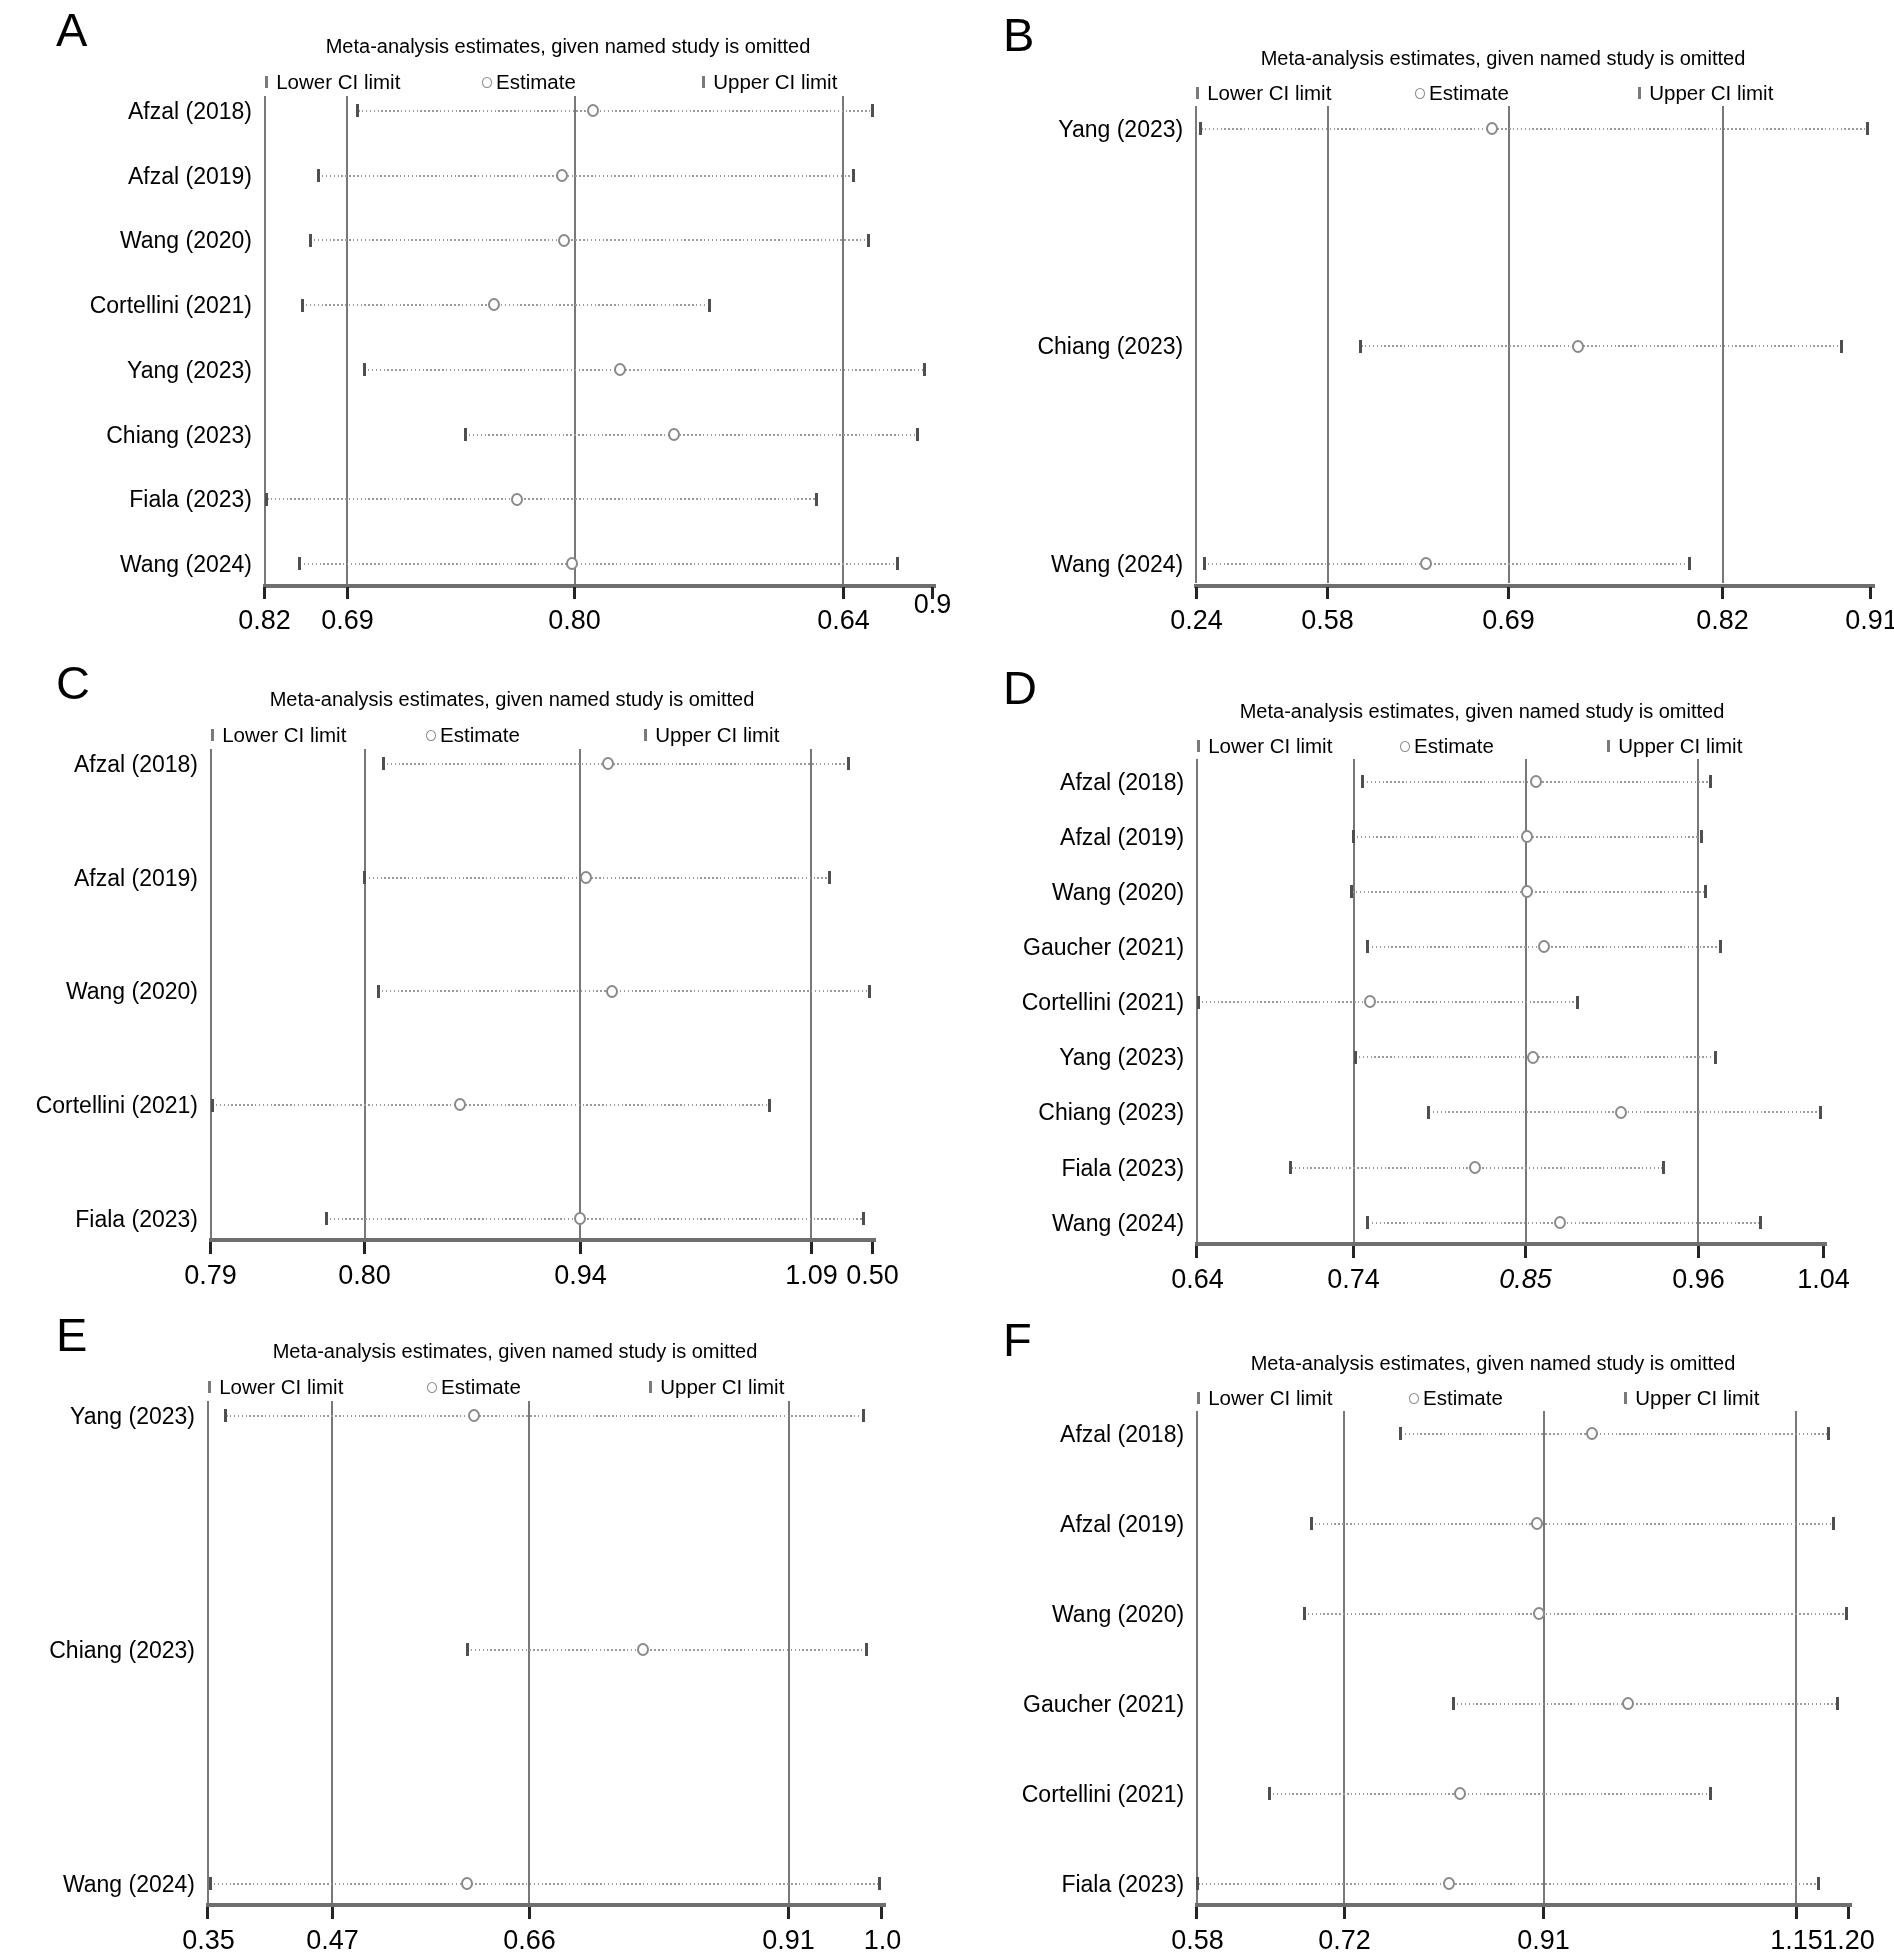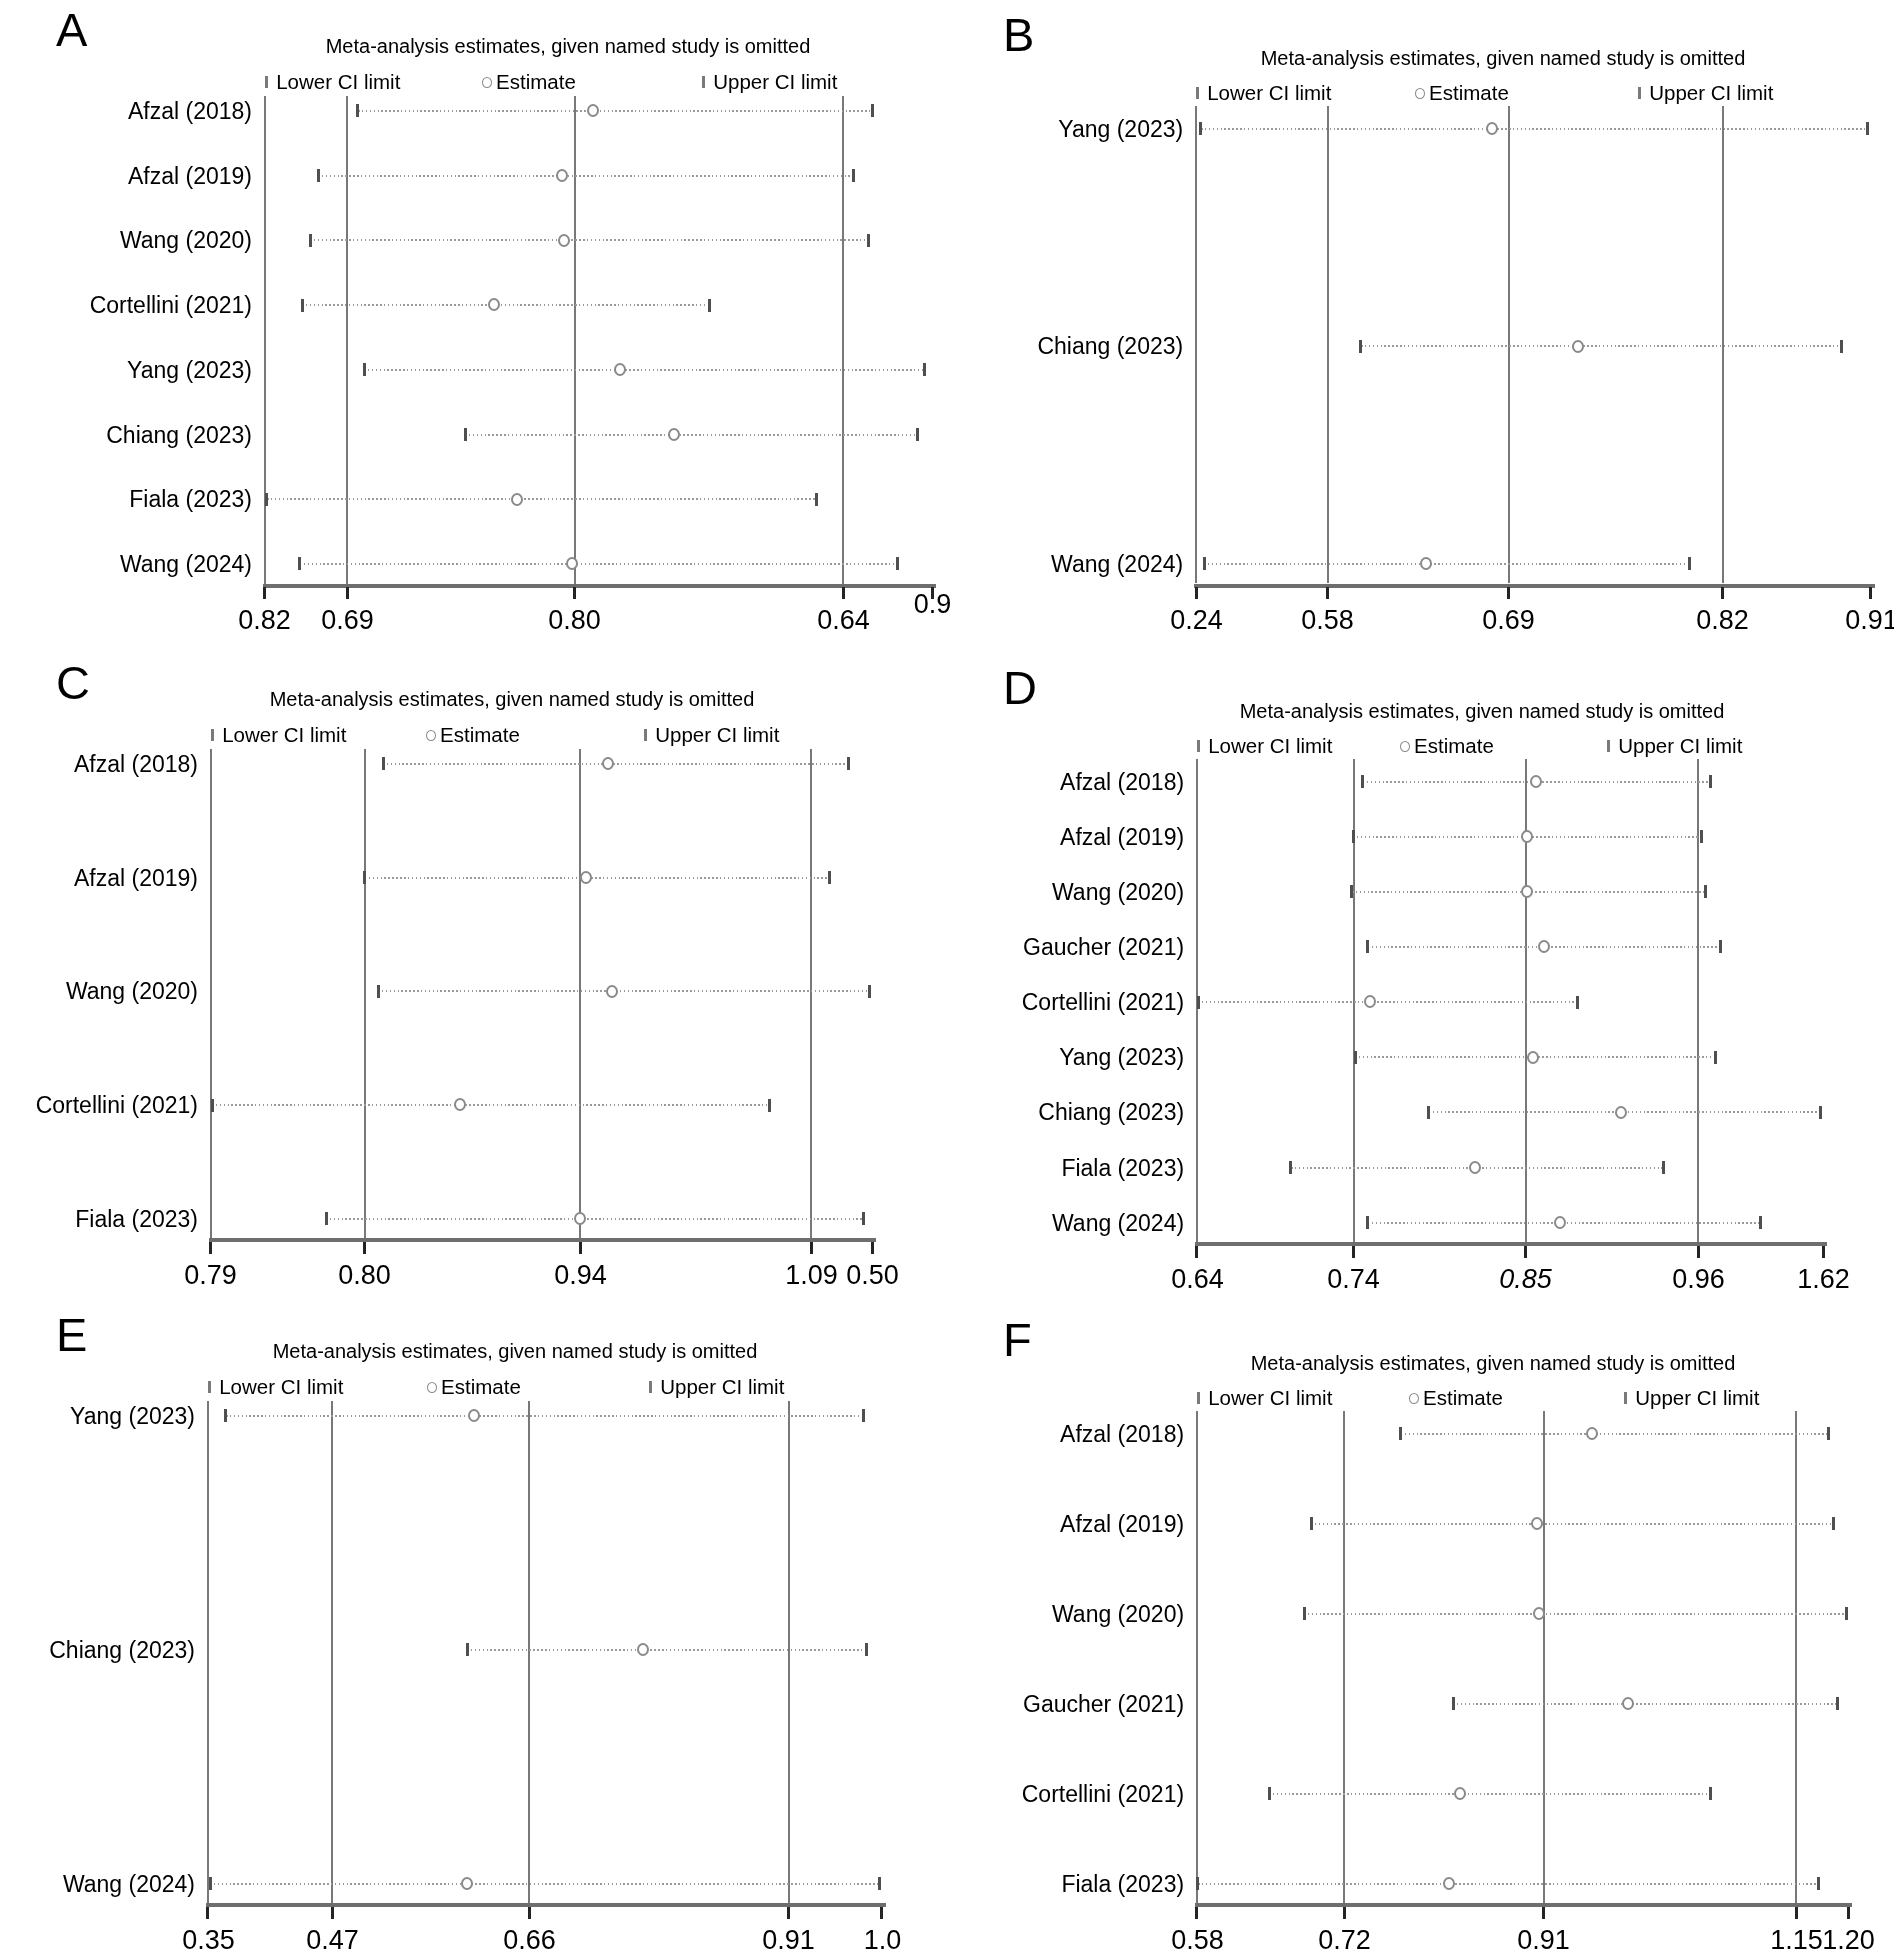--- a/index.html
+++ b/index.html
@@ -414,21 +414,21 @@
       <div class="x-axis" style="left: 248px; width: 632px; top: 589px;"></div>
       <div class="axis-tick" style="left: 248px; top: 593px;"></div>
       <div class="axis-tick-label" style="left: 185px; top: 610px;">0.64</div>
       <div class="axis-tick" style="left: 405px; top: 593px;"></div>
       <div class="axis-tick-label" style="left: 341px; top: 610px;">0.74</div>
       <div class="axis-tick" style="left: 577px; top: 593px;"></div>
       <div class="axis-tick-label" style="left: 513px; top: 610px; font-style: italic;">0.85</div>
       <div class="axis-tick" style="left: 750px; top: 593px;"></div>
       <div class="axis-tick-label" style="left: 686px; top: 610px;">0.96</div>
       <div class="axis-tick" style="left: 875px; top: 593px;"></div>
-      <div class="axis-tick-label" style="left: 811px; top: 610px;">1.62</div>
+      <div class="axis-tick-label" style="left: 811px; top: 610px;">1.04</div>
     </section>
     <section class="panel" style="left: 0px; top: 1305px;">
       <div class="panel-letter" style="top: 5.6px;">E</div>
       <div class="panel-title" style="left: 515px; top: 34px;">Meta-analysis estimates, given named study is omitted</div>
       <div class="legend-item" style="left: 208px; top: 71px;">
         <span class="leg-bar"></span>
         <span class="leg-text">Lower CI limit</span>
       </div>
       <div class="legend-item" style="left: 427px; top: 71px;">
         <span class="leg-circle"></span>

